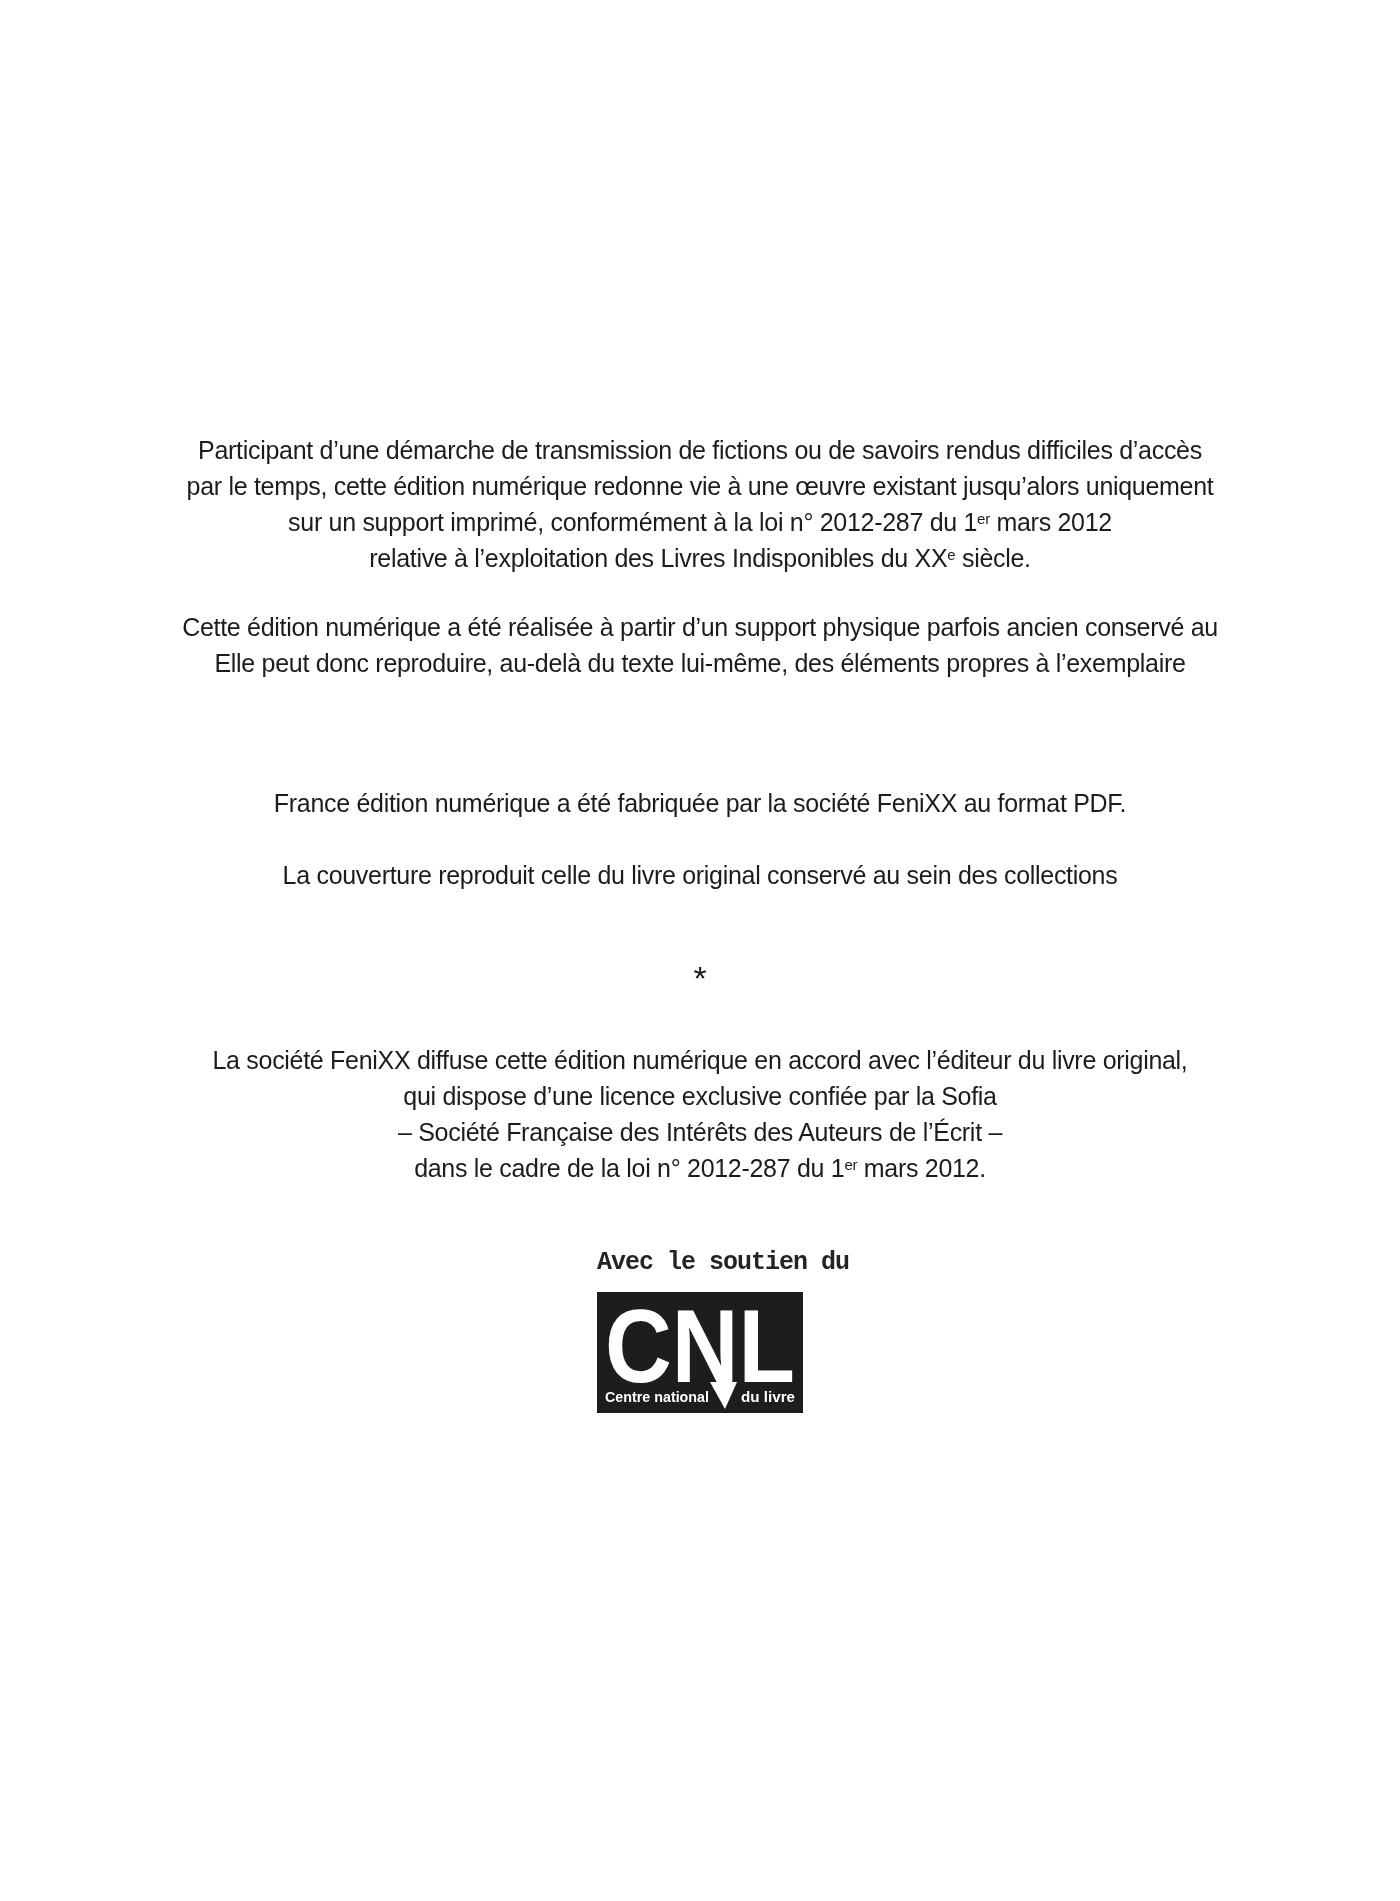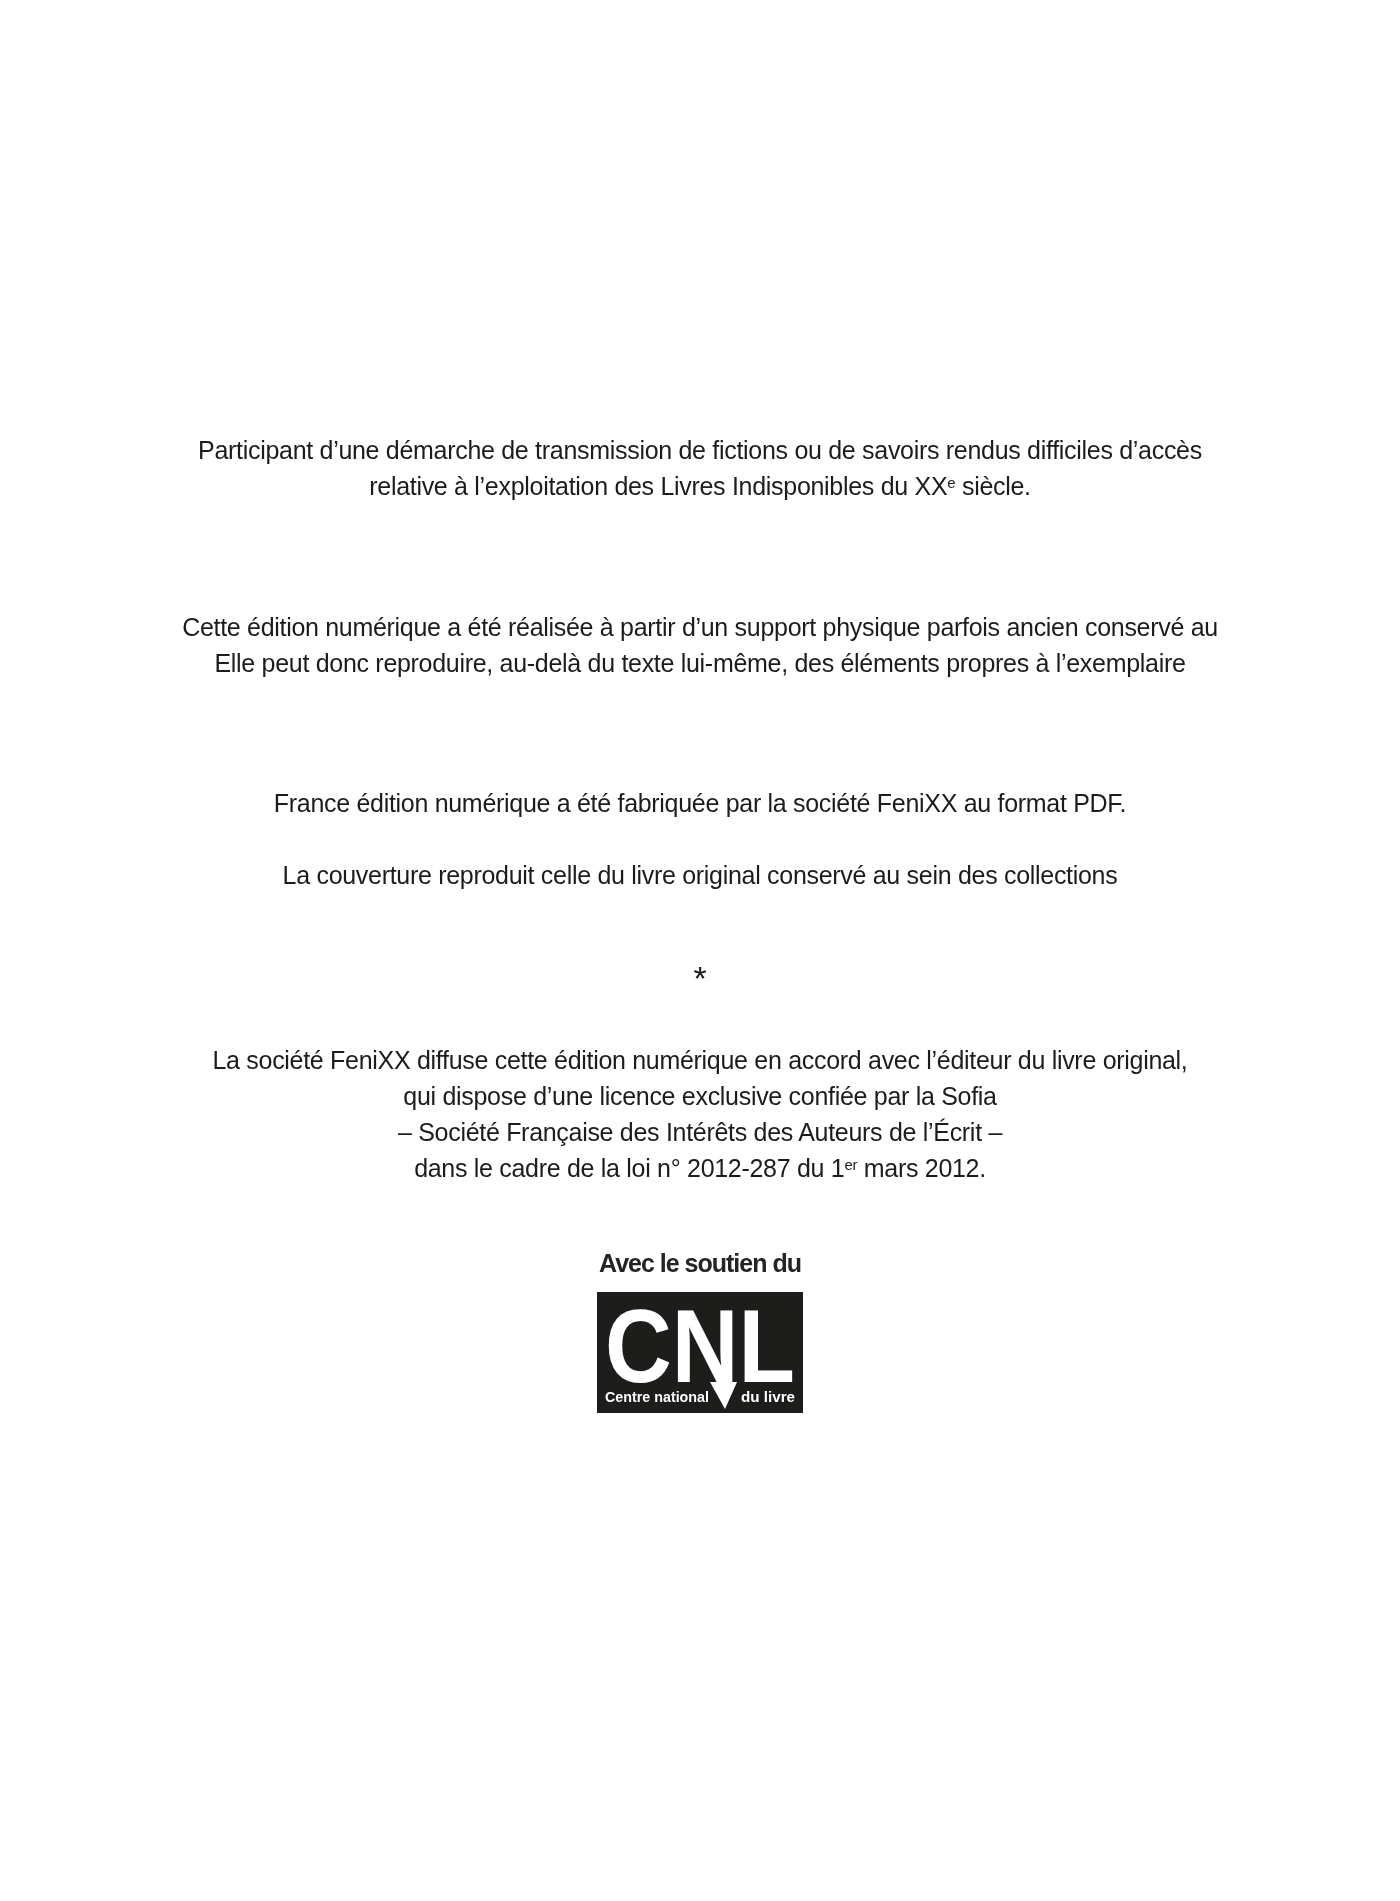--- a/index.html
+++ b/index.html
@@ -43,37 +43,40 @@
     top: 1249px;
     left: 597px;
     width: 206px;
     text-align: center;
     font-size: 25px;
     font-weight: bold;
     letter-spacing: -1px;
     line-height: 28px;
     color: #242424;
     white-space: nowrap;
+    font-family: Liberation Mono, monospace;
   }
   .cnl-logo {
     position: absolute;
     top: 1292px;
     left: 597px;
     width: 206px;
     height: 86px;
   }
   .cnl-logo svg { display: block; }
 </style>
 </head>
 <body>
 
 <div class="page">
 
   <div class="para" style="top:432px">
       <div class="line">Participant d’une démarche de transmission de fictions ou de savoirs rendus difficiles d’accès</div>
+      <div class="line">par le temps, cette édition numérique redonne vie à une œuvre existant jusqu’alors uniquement</div>
+      <div class="line">sur un support imprimé, conformément à la loi n° 2012-287 du 1<sup>er</sup> mars 2012</div>
       <div class="line">relative à l’exploitation des Livres Indisponibles du XX<sup>e</sup> siècle.</div>
     </div>
 
   <div class="para" style="top:609px">
       <div class="line">Cette édition numérique a été réalisée à partir d’un support physique parfois ancien conservé au</div>
       <div class="line">Elle peut donc reproduire, au-delà du texte lui-même, des éléments propres à l’exemplaire</div>
     </div>
 
   <div class="para" style="top:785px">
       <div class="line">France édition numérique a été fabriquée par la société FeniXX au format PDF.</div>

